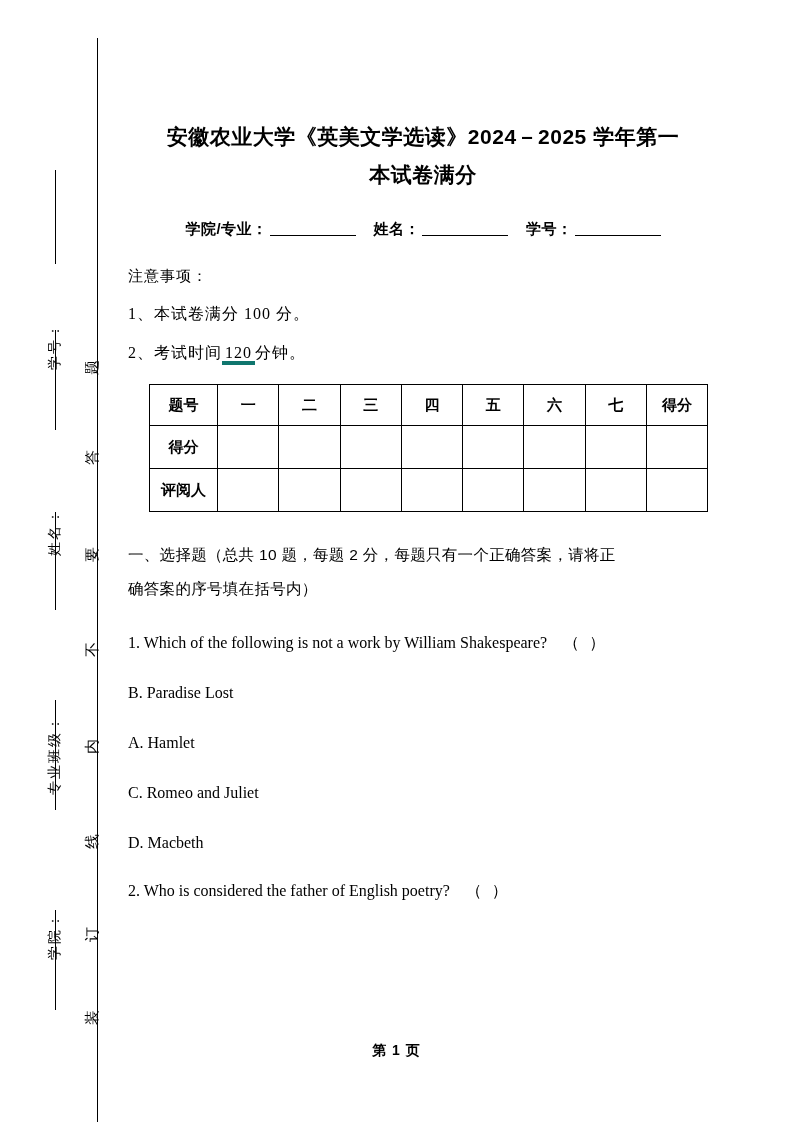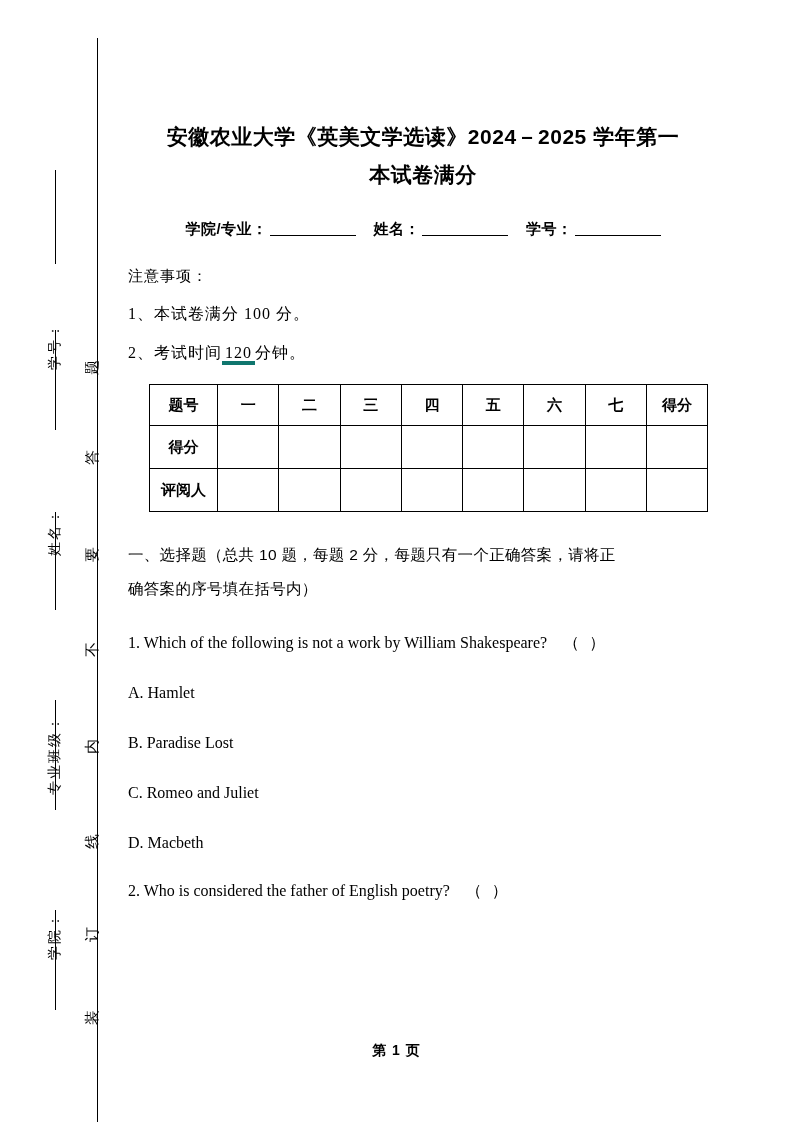--- a/index.html
+++ b/index.html
@@ -257,22 +257,22 @@
     </table>
 
   <div class="section-heading">
     <span>一、选择题（总共 10 题，每题 2 分，每题只有一个正确答案，请将正</span><br>
     <span>确答案的序号填在括号内）</span>
   </div>
 
   <div class="question">
     <span>1. Which of the following is not a work by William Shakespeare?</span><span class="paren">（  ）</span>
   </div>
+  <div class="option">B. Paradise Lost</div>
   <div class="option">A. Hamlet</div>
-  <div class="option">B. Paradise Lost</div>
   <div class="option">C. Romeo and Juliet</div>
   <div class="option">D. Macbeth</div>
 
   <div class="question">
     <span>2. Who is considered the father of English poetry?</span><span class="paren">（  ）</span>
   </div>
 </div>
 
 <div class="page-footer">第 1 页</div>
 

